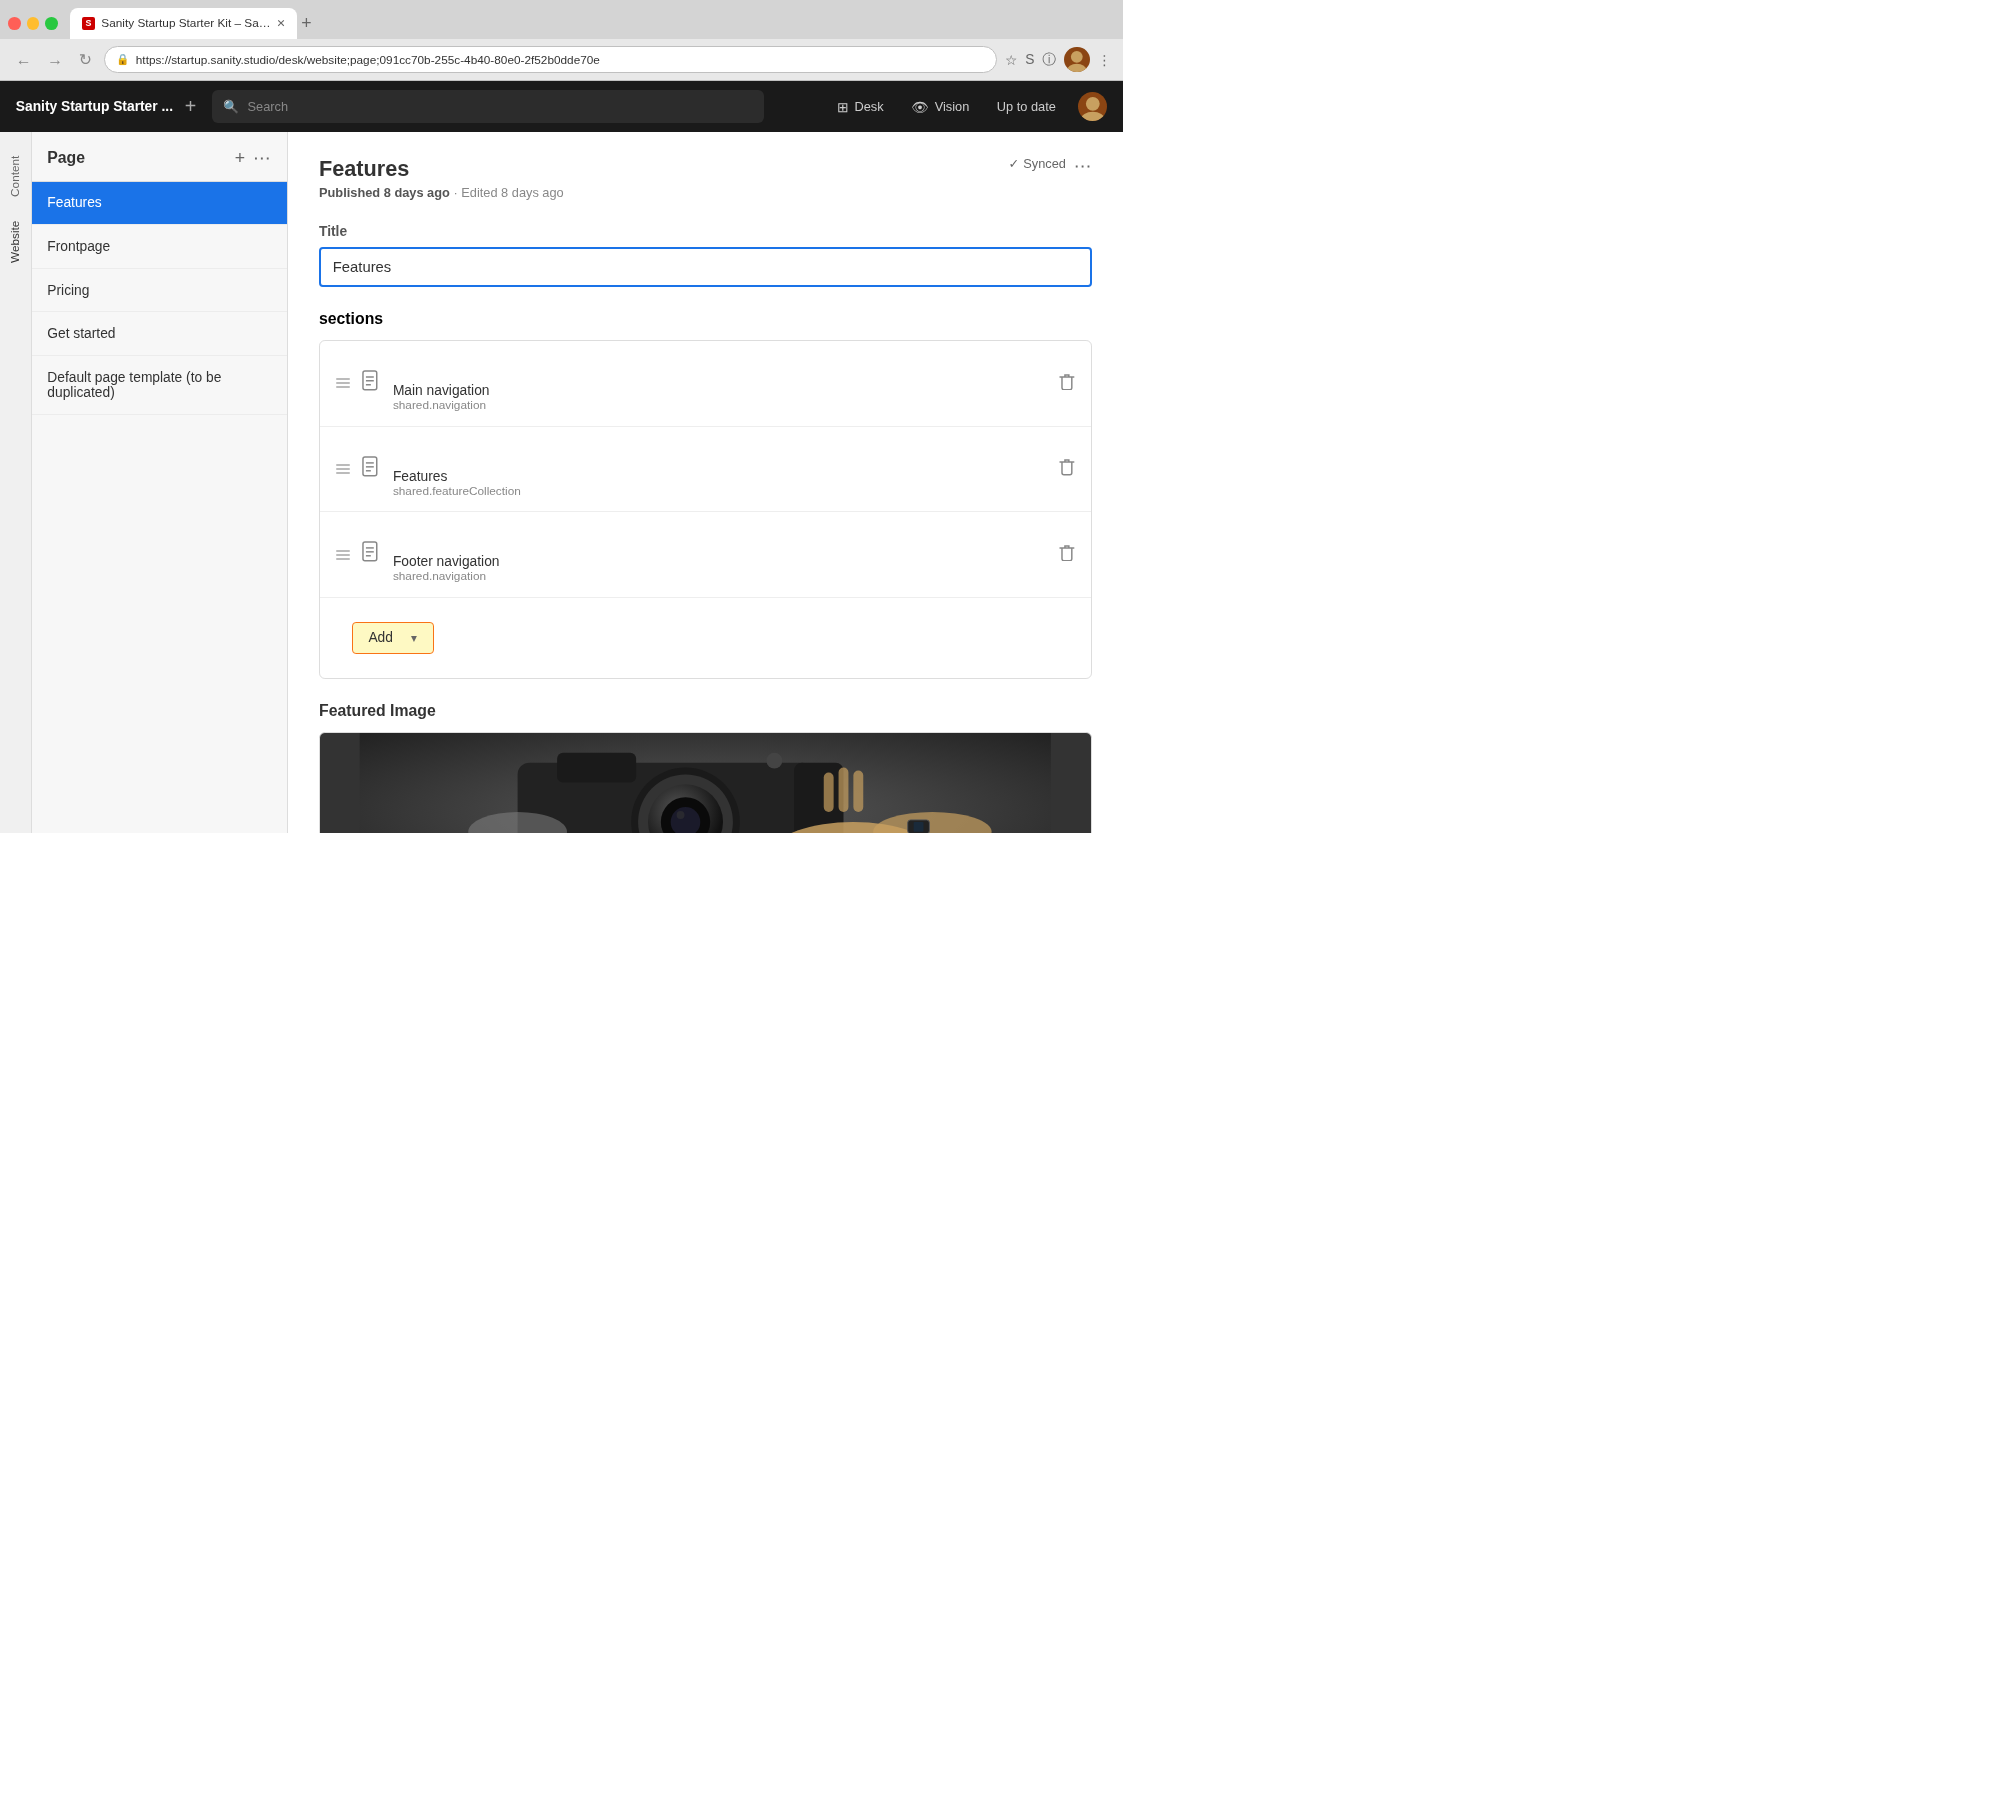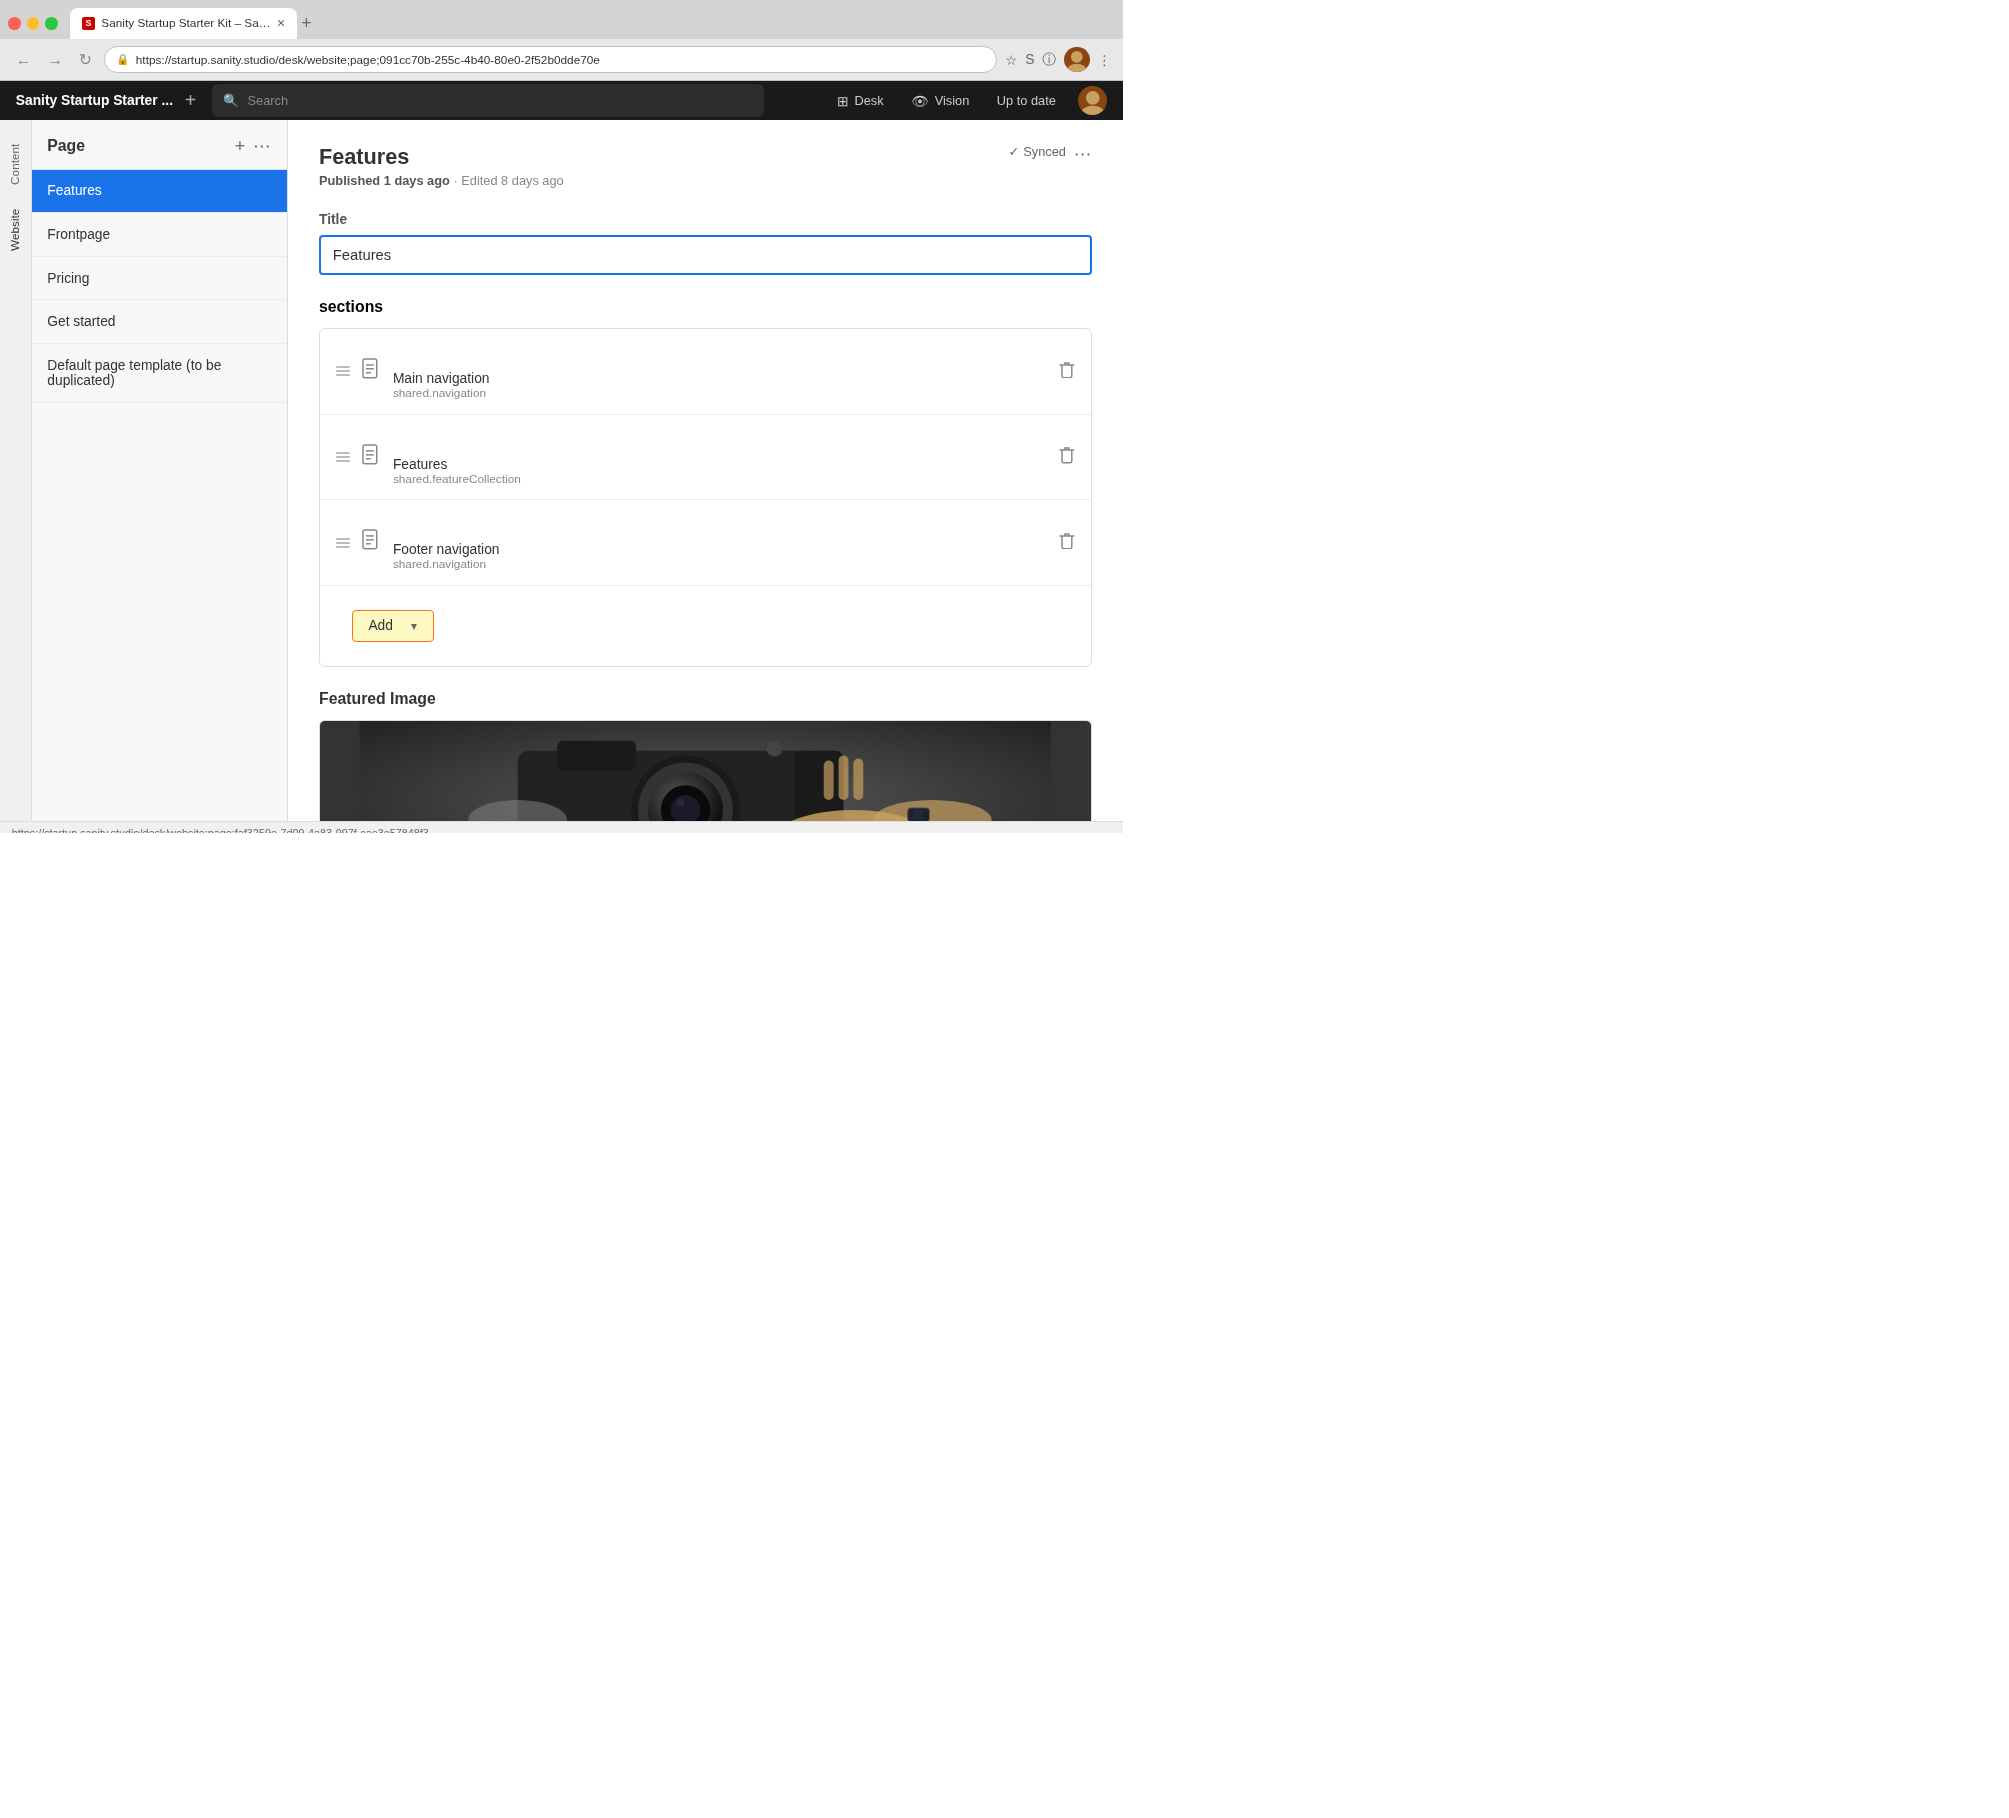--- a/index.html
+++ b/index.html
@@ -21,21 +21,21 @@
     .browser-address-bar { display: flex; align-items: center; padding: 5.9px 11.8px; gap: 7.9px; height: 41px; }
     .nav-btn { background: none; border: none; color: #888; font-size: 15.8px; cursor: pointer; padding: 2px 3.9px; }
     .address-input { flex: 1; border: 1px solid #c0c0c0; border-radius: 19.7px; padding: 3.9px 11.8px; font-size: 11.8px; color: #333; background: #fff; display: flex; align-items: center; gap: 5.9px; height: 27.6px; }
     .address-lock { color: #666; font-size: 10.8px; }
     .address-text { font-size: 11.8px; color: #333; }
     .browser-actions { display: flex; gap: 7.9px; align-items: center; }
     .browser-action-btn { background: none; border: none; color: #666; font-size: 13.8px; cursor: pointer; }
     .user-avatar { width: 25.6px; height: 25.6px; border-radius: 50%; background: #8B4513; overflow: hidden; display: flex; align-items: center; justify-content: center; }
 
     
-    .app-header { background: #1a1a1a; color: #fff; display: flex; align-items: center; padding: 0 15.8px; height: 39px; gap: 11.8px; }
+    .app-header { background: #1a1a1a; color: #fff; display: flex; align-items: center; padding: 0 15.8px; height: 51px; gap: 11.8px; }
     .app-title { font-size: 13.8px; font-weight: 600; color: #fff; white-space: nowrap; overflow: hidden; text-overflow: ellipsis; max-width: 158px; }
     .app-add-btn { background: none; border: none; color: #aaa; font-size: 19.7px; cursor: pointer; margin-right: 3.9px; }
     .search-bar { flex: 1; background: #2c2c2c; border: none; border-radius: 5.9px; display: flex; align-items: center; padding: 5.9px 11.8px; gap: 7.9px; height: 33px; max-width: 552px; }
     .search-icon { color: #888; font-size: 12.8px; }
     .search-input { background: none; border: none; color: #ccc; font-size: 12.8px; outline: none; flex: 1; }
     .search-input::placeholder { color: #888; }
     .app-nav { display: flex; align-items: center; gap: 0; margin-left: auto; }
     .nav-item { display: flex; align-items: center; gap: 5.9px; padding: 5.9px 13.8px; color: #ccc; font-size: 12.8px; cursor: pointer; border-radius: 3.9px; }
     .nav-icon { font-size: 13.8px; }
     .user-avatar-header { width: 29.6px; height: 29.6px; border-radius: 50%; background: #8B4513; margin-left: 7.9px; overflow: hidden; }
@@ -202,21 +202,21 @@
   <div class="content-panel">
     <div class="content-header">
       <span class="content-title">Features</span>
       <div class="content-status">
         <span class="check-icon">✓</span>
         <span>Synced</span>
       </div>
       <button class="more-btn">⋯</button>
     </div>
     <div class="content-meta">
-      <strong>Published 1 days ago</strong>
+      <strong>Published 8 days ago</strong>
       <span>·</span>
       <span>Edited 8 days ago</span>
     </div>
 
     <div class="field-label">Title</div>
     <input class="text-input" type="text" value="Features" style="">
 
     <div class="section-label">sections</div>
     <div class="sections-container">
 

